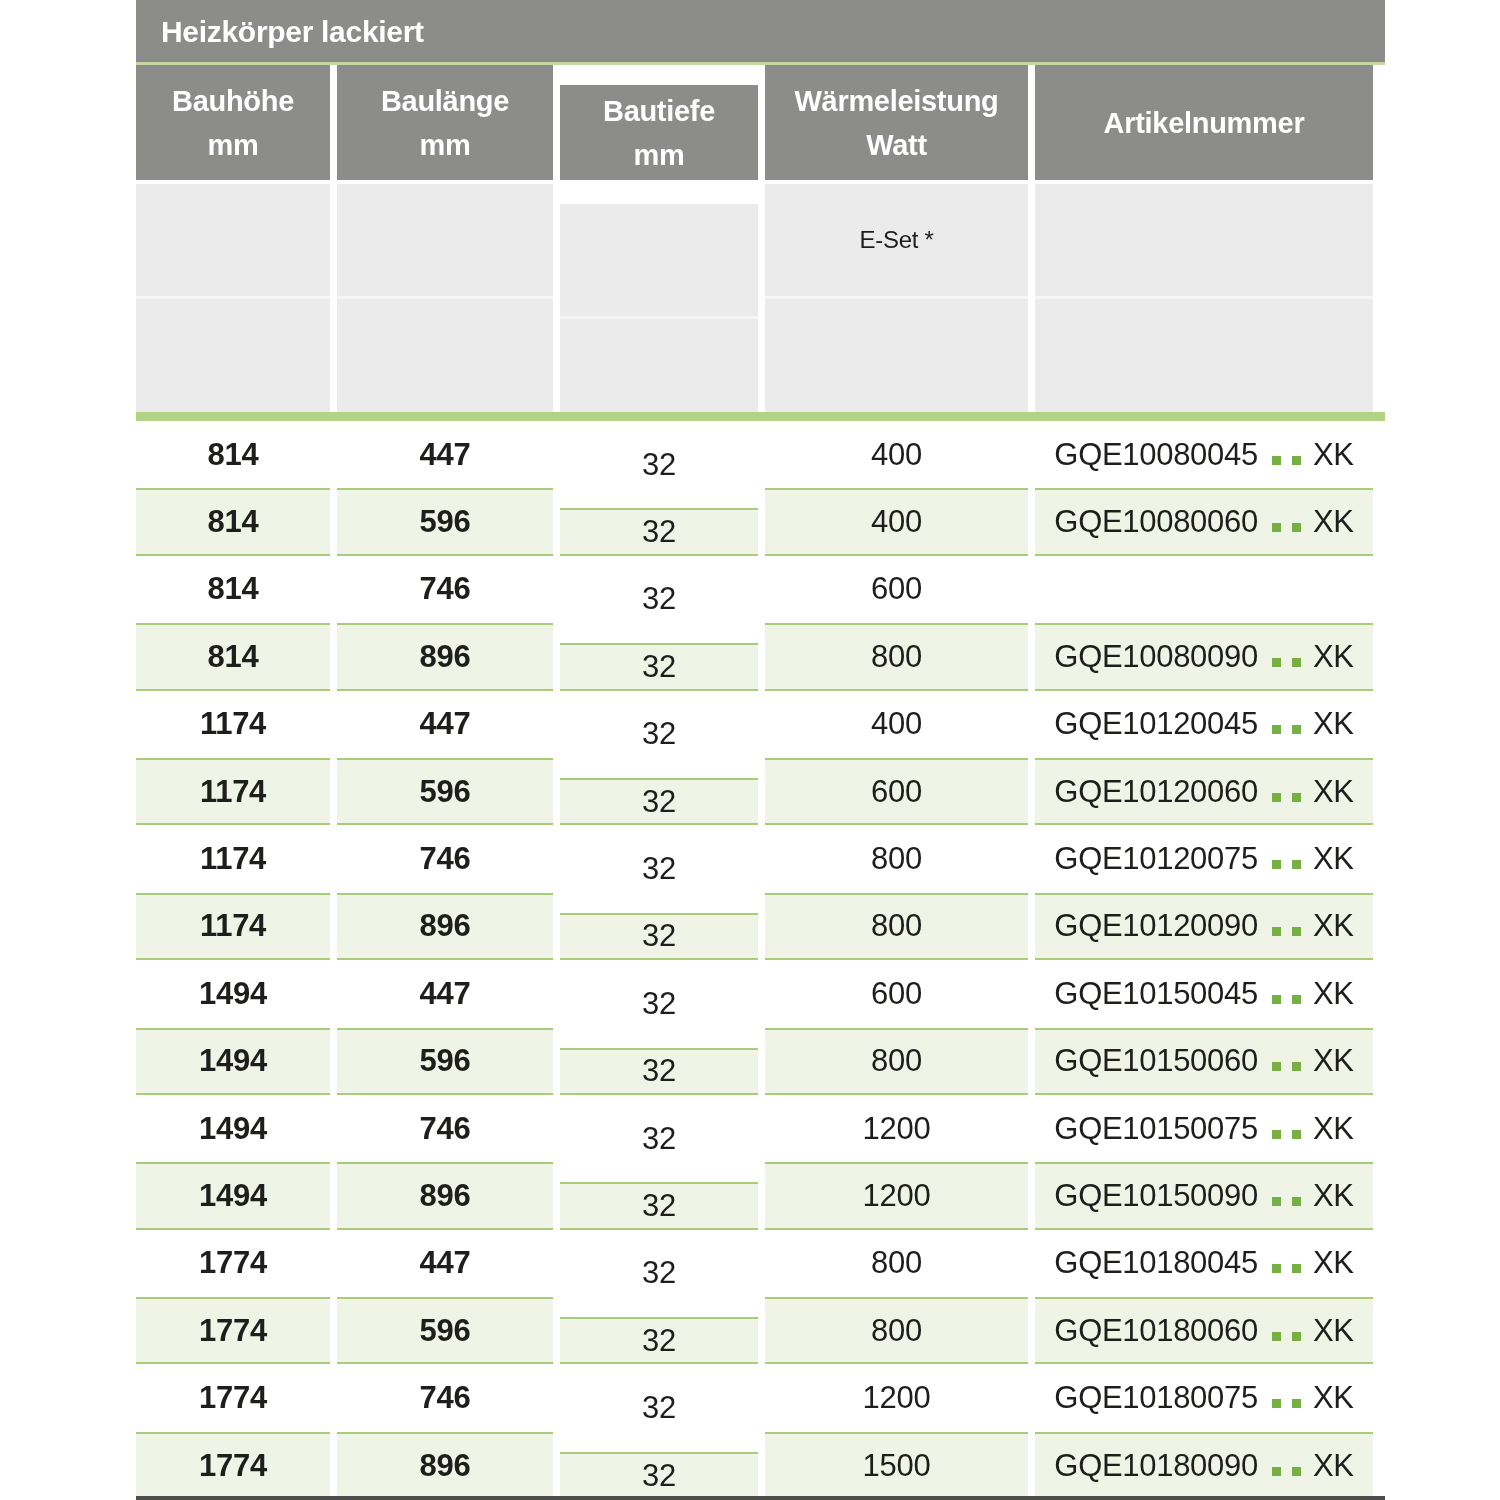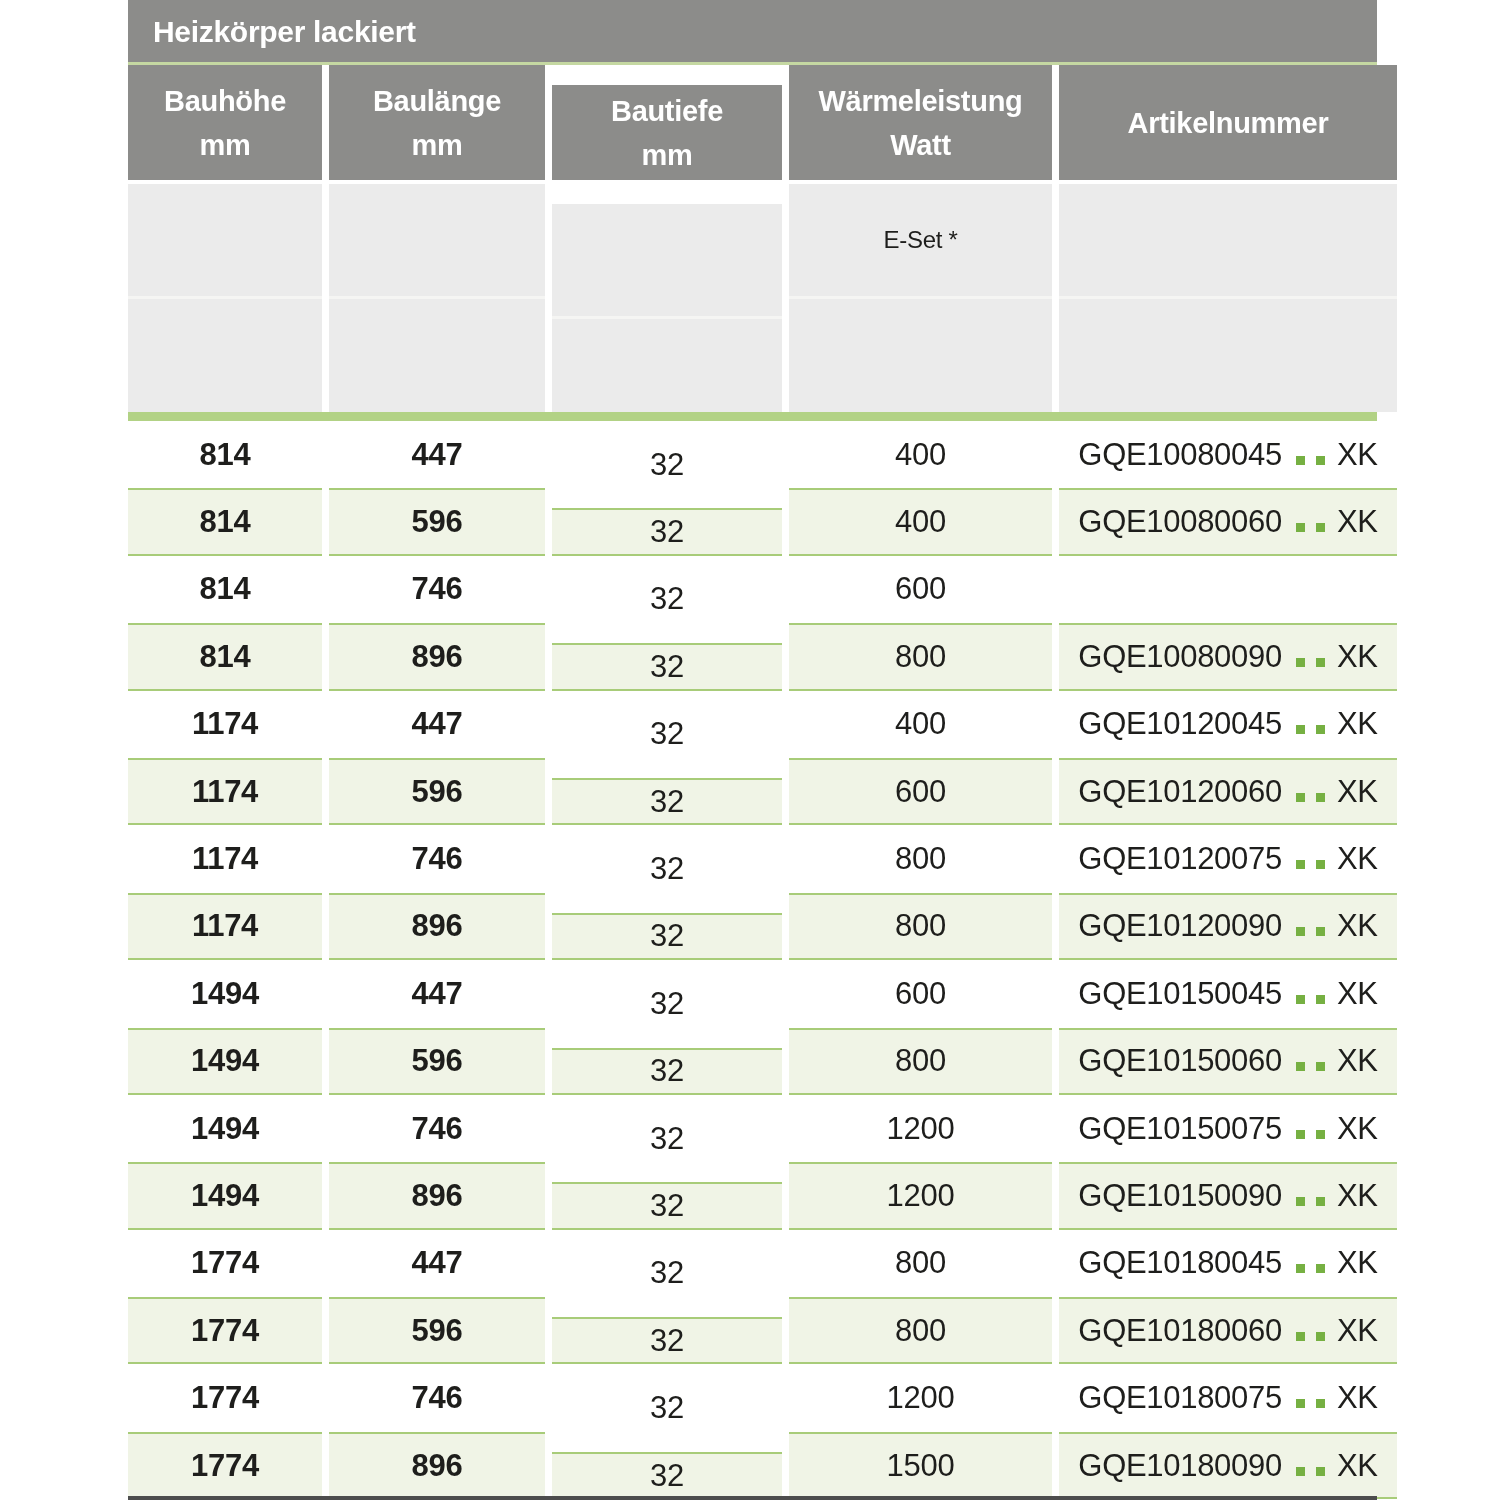--- a/index.html
+++ b/index.html
@@ -19,42 +19,42 @@
   body {
     background: #ffffff;
     font-family: "Liberation Sans", "DejaVu Sans", sans-serif;
     color: var(--text);
     overflow: hidden;
   }
   #canvas { position: relative; width: 1500px; height: 1500px; background: #fff; }
 
   .table {
     position: absolute;
-    left: 128px; top: 0;
+    left: 136px; top: 0;
     width: 1249px; height: 1500px;
   }
 
   
   .titlebar {
     height: 62px;
     background: var(--header-gray);
     color: #fff;
     font-size: 30px;
     font-weight: bold;
     line-height: 64px;
     padding-left: 25px;
     letter-spacing: -0.3px;
   }
   .pale-divider { height: 3px; background: var(--pale-green); }
 
   
   .cols { display: flex; gap: 7px; }
   .c1 { width: 194px; flex: none; }
   .c2 { width: 216px; flex: none; }
-  .c3 { width: 230px; flex: none; margin-top: 20px; }
+  .c3 { width: 198px; flex: none; margin-top: 20px; }
   .c4 { width: 263px; flex: none; }
   .c5 { width: 338px; flex: none; }
 
   
   .header-row { height: 115px; }
   .hcell {
     background: var(--header-gray);
     color: #fff;
     font-weight: bold;
     font-size: 29px;

